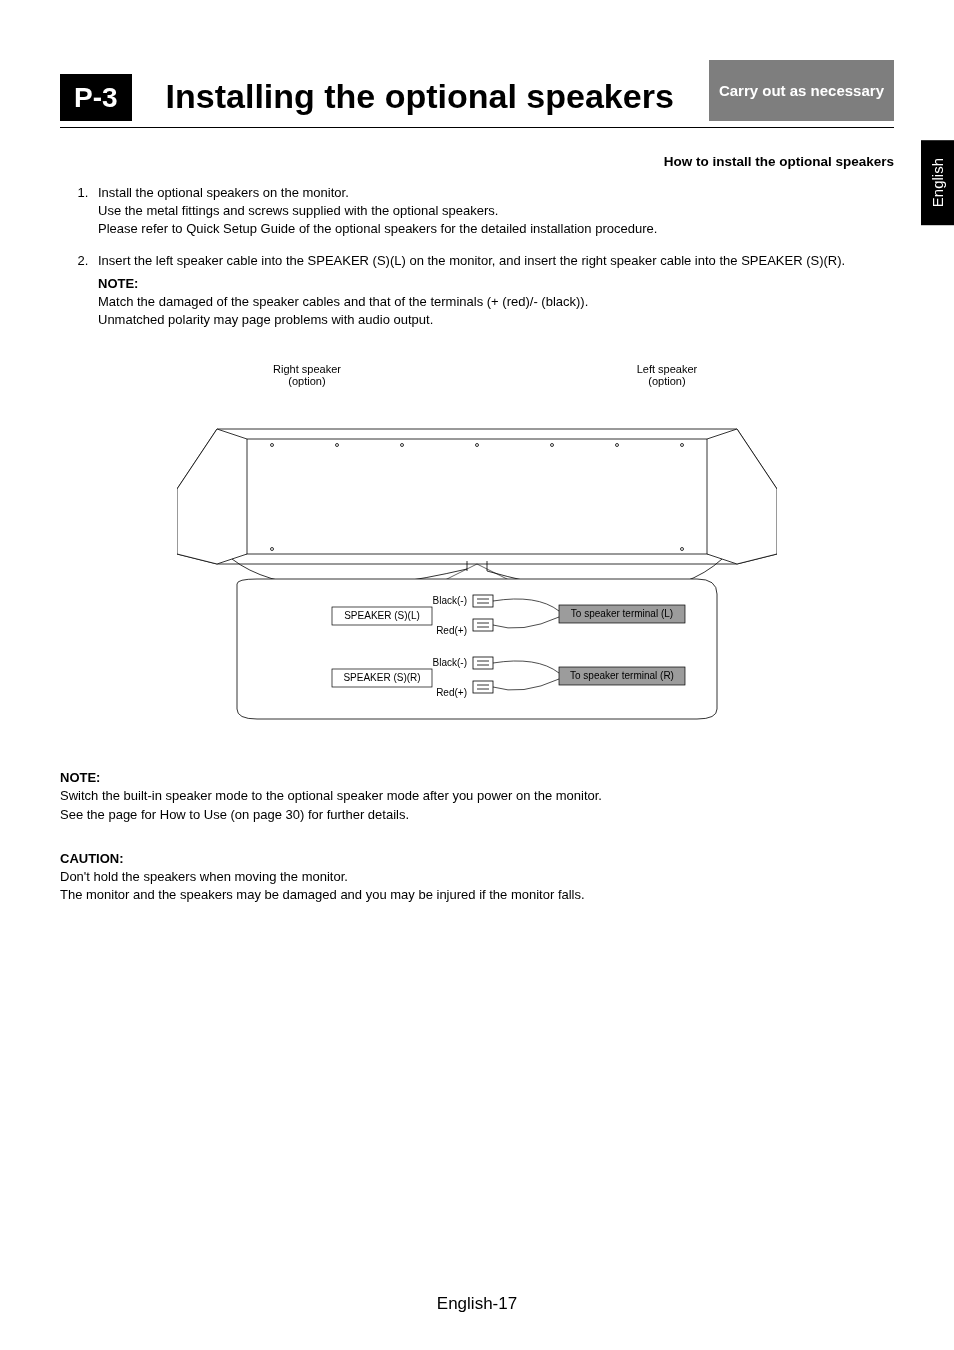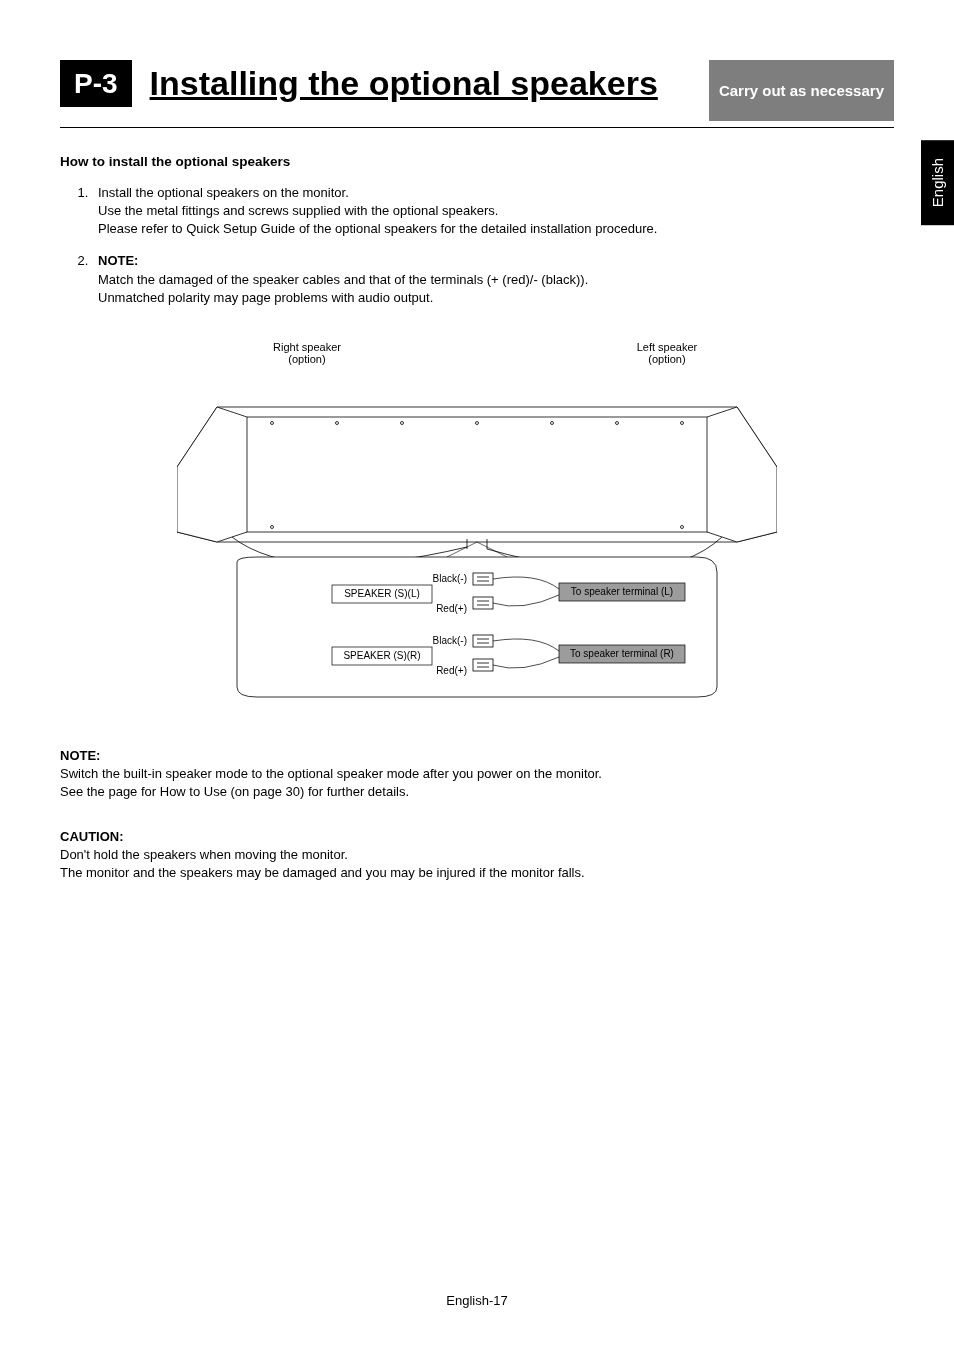--- a/index.html
+++ b/index.html
@@ -13,38 +13,38 @@
     position: relative;
     font-size: 13px;
     line-height: 1.4;
   }
   .page {
     padding: 60px 60px 40px 60px;
     position: relative;
   }
   .header-row {
     display: flex;
-    align-items: flex-start;
+    align-items: flex-end;
     border-bottom: 1px solid #000;
     padding-bottom: 6px;
     margin-bottom: 25px;
+    gap: 16px;
   }
   .section-badge {
     background: #000;
     color: #fff;
     font-weight: bold;
     font-size: 28px;
     padding: 4px 14px;
     margin-right: 18px;
   }
   .section-title {
     font-size: 34px;
     font-weight: bold;
     flex: 1;
-    text-decoration: underline;
   }
   .tag-badge {
     background: #7e7e7e;
     color: #fff;
     font-weight: bold;
     font-size: 15px;
     padding: 20px 10px;
   }
   .lang-tab {
     position: absolute;
@@ -54,20 +54,21 @@
     color: #fff;
     writing-mode: vertical-rl;
     transform: rotate(180deg);
     padding: 18px 6px;
     font-size: 15px;
   }
   .subhead {
     font-weight: bold;
     margin-bottom: 12px;
     font-size: 13.5px;
+    text-align: right;
   }
   ol {
     padding-left: 20px;
     margin: 0 0 14px 0;
   }
   ol li {
     margin-bottom: 14px;
     padding-left: 6px;
     margin-left: 12px;
   }
@@ -78,25 +79,25 @@
   }
   .diagram {
     width: 600px;
     margin: 30px auto 40px auto;
     position: relative;
     text-align: center;
   }
   .diagram svg { display: block; }
   .footer {
     position: absolute;
-    bottom: 40px;
+    bottom: 34px;
     width: 100%;
     left: 0;
     text-align: center;
-    font-size: 13px;
+    font-size: 17px;
   }
   .block {
     margin-top: 26px;
   }
 </style>
 </head>
 <body>
 
 <div class="page">
 
@@ -108,20 +109,21 @@
 
   <div class="subhead">How to install the optional speakers</div>
 
   <ol>
     <li>
       <span>Install the optional speakers on the monitor.</span><br>
       <span>Use the metal fittings and screws supplied with the optional speakers.</span><br>
       <span>Please refer to Quick Setup Guide of the optional speakers for the detailed installation procedure.</span>
     </li>
     <li>
+      <span>Insert the left speaker cable into the SPEAKER (S)(L) on the monitor, and insert the right speaker cable into the SPEAKER (S)(R).</span>
       <span class="note-label">NOTE:</span>
       <span>Match the damaged of the speaker cables and that of the terminals (+ (red)/- (black)).</span><br>
       <span>Unmatched polarity may page problems with audio output.</span>
     </li>
   </ol>
 
   <div class="diagram">
     <svg viewBox="0 0 600 370" width="600" height="370">
 
       <text x="130" y="14" text-anchor="middle" font-size="11"><tspan>Right speaker</tspan></text>

